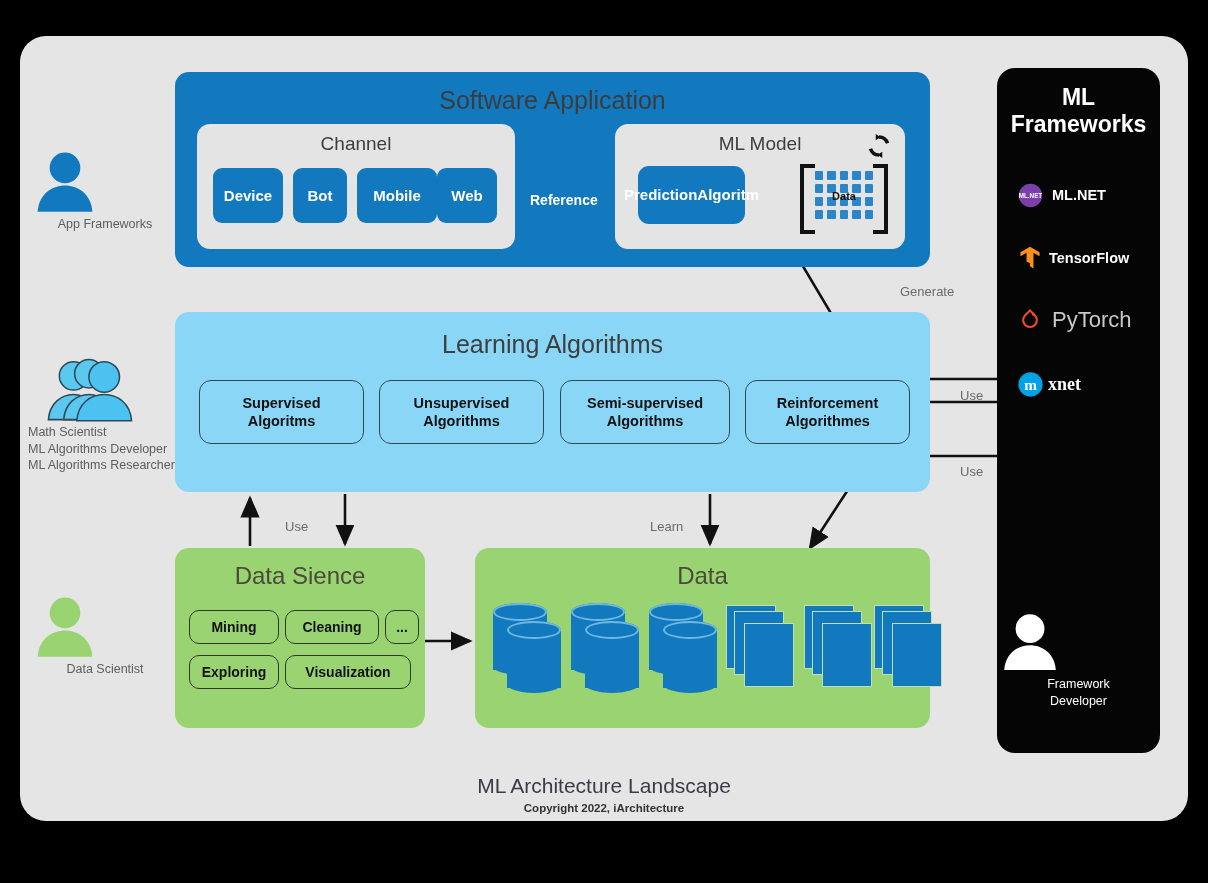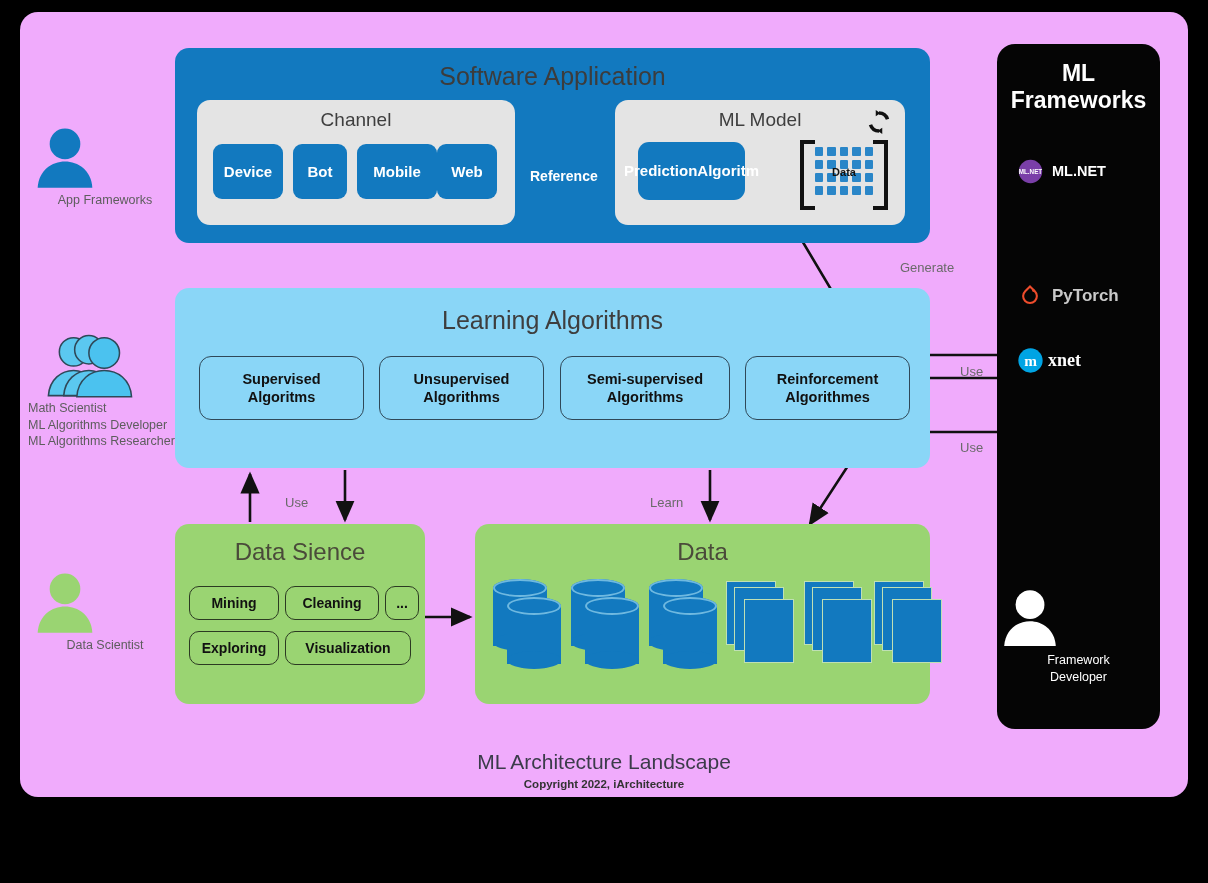--- a/index.html
+++ b/index.html
@@ -1,21 +1,21 @@
 <!DOCTYPE html>
 <html><head>
 <meta charset="utf-8">
 <style>
   html,body{margin:0;padding:0;background:#000;}
   body{width:1208px;height:883px;overflow:hidden;
        font-family:"Liberation Sans","DejaVu Sans",sans-serif;}
 
   
-  #canvas{position:absolute;left:20px;top:12px;width:1168px;height:785px;
-          background:#f0abfc;border-radius:18px;}
+  #canvas{position:absolute;left:20px;top:36px;width:1168px;height:785px;
+          background:#e5e5e5;border-radius:26px;}
 
   .abs{position:absolute;}
 
   
   .panel{position:absolute;border-radius:14px;box-sizing:border-box;}
   .panel-title{position:absolute;left:0;right:0;text-align:center;
                color:#4d4d4d;font-weight:400;}
 
   
   #sw-app{left:155px;top:36px;width:755px;height:195px;background:#1279bf;}
@@ -301,29 +301,38 @@
     <div class="fw-row" style="top:107px;">
       <span class="fw-mark">
         <svg viewBox="0 0 30 30" width="27" height="27">
           <circle cx="15" cy="15" r="13" fill="#7a3fa8"></circle>
           <text x="15" y="18" font-size="7" fill="#fff" text-anchor="middle" font-family="Liberation Sans, sans-serif" font-weight="bold">ML.NET</text>
         </svg>
       </span>
       <span class="fw-label" style="color:#ffffff">ML.NET</span>
     </div>
 
+    <div class="fw-row" style="top:170px;">
+      <span class="fw-mark">
+        <svg viewBox="0 0 30 30" width="26" height="26">
+          <path d="M15 2 L26 8.5 L26 13 L19 9 L19 27 L15 24.5 Z" fill="#ff8f1c"></path>
+          <path d="M15 2 L4 8.5 L4 13 L11 9 L11 19 L15 21 Z" fill="#ff8f1c"></path>
+        </svg>
+      </span>
+      <span class="fw-label" style="color:#ffffff;margin-left:-3px">TensorFlow</span>
+    </div>
 
     <div class="fw-row" style="top:232px;">
       <span class="fw-mark">
         <svg viewBox="0 0 30 30" width="24" height="24">
           <path d="M15 3 L21 9 A8.6 8.6 0 1 1 9 9 Z" fill="none" stroke="#ee4c2c" stroke-width="2.6"></path>
           <circle cx="19.3" cy="8.2" r="1.7" fill="#ee4c2c"></circle>
         </svg>
       </span>
-      <span class="fw-label" style="color:#c9c9c9;font-weight:bold;font-size:17px">PyTorch</span>
+      <span class="fw-label" style="color:#c9c9c9;font-weight:normal;font-size:22px">PyTorch</span>
     </div>
 
     <div class="fw-row" style="top:296px;">
       <span class="fw-mark">
         <svg viewBox="0 0 30 30" width="27" height="27">
           <circle cx="15" cy="15" r="13.5" fill="#00a4e4"></circle>
           <text x="15" y="21" font-size="17" fill="#fff" text-anchor="middle" font-family="Liberation Serif, serif" font-weight="bold">m</text>
         </svg>
       </span>
       <span class="fw-label" style="color:#ffffff;font-size:18px;font-family:'Liberation Serif',serif;margin-left:-4px">xnet</span>

